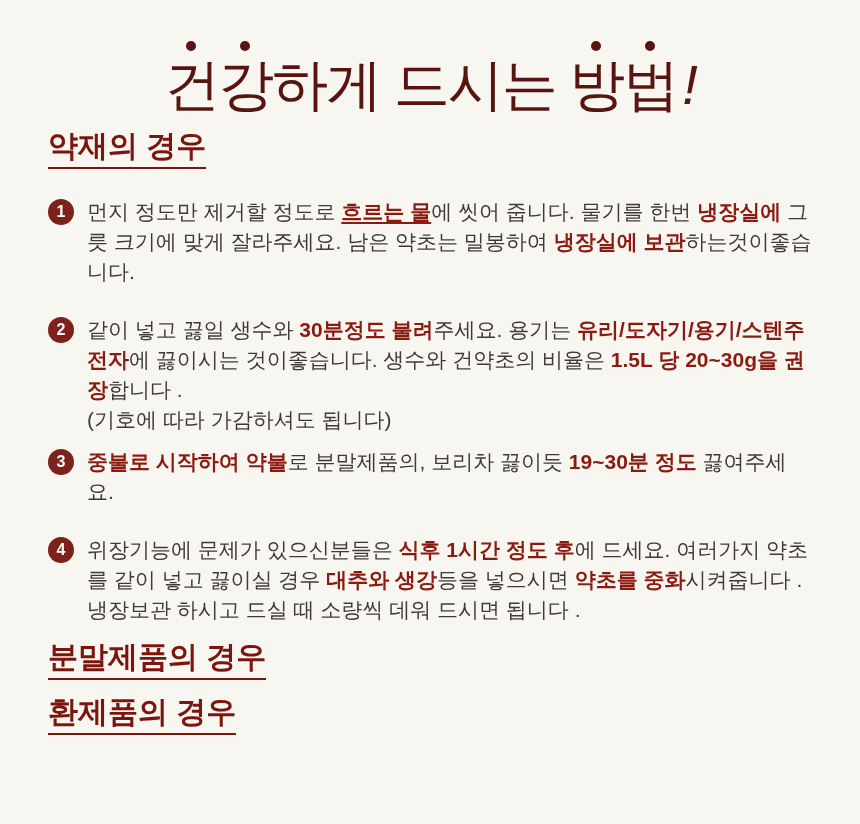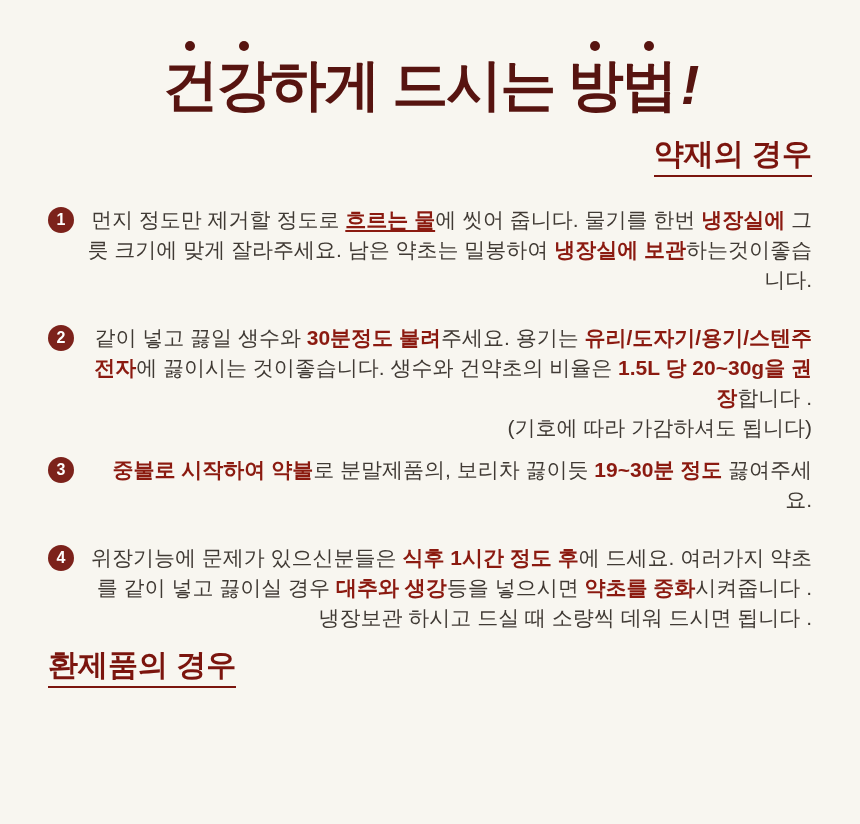--- a/index.html
+++ b/index.html
@@ -22,40 +22,40 @@
   .page{position:relative;width:860px;height:824px;}
 
   
   .title-wrap{
     padding-top:56px;
     text-align:center;
   }
   .page-title{
     margin:0;
     font-size:56px;
-    font-weight:bold;
+    font-weight:normal;
     line-height:1.05;
     letter-spacing:-2px;
     color:var(--title);
   }
   .syl{position:relative;display:inline-block;white-space:pre;}
   .syl.dotted::before{
     content:'';
     position:absolute;
     top:-15px;left:50%;
     transform:translateX(-50%);
     width:10px;height:10px;border-radius:50%;
     background:var(--title);
   }
   .syl.excl{font-style:italic;padding-left:5px;}
 
   
   .content{padding:0 48px;}
   .section{margin-top:17px;}
-  .section:first-child{margin-top:24px;text-align:right;}
+  .section:first-child{margin-top:16px;}
   .section-heading{
     display:inline-block;
     margin:0;
     font-size:30px;
     font-weight:bold;
     line-height:1;
     color:var(--heading);
     padding-bottom:6px;
     border-bottom:2px solid var(--heading);
   }
@@ -116,16 +116,16 @@
         </div><div class="num-item tight-after">
           <span class="badge">2</span>
           <p class="item-text"><span class="seg-normal">같이 넣고 끓일 생수와 </span><span class="seg-bold">30분정도 불려</span><span class="seg-normal">주세요. 용기는 </span><span class="seg-bold">유리/도자기/용기/스텐주전자</span><span class="seg-normal">에 끓이시는 것이좋습니다. 생수와 건약초의 비율은 </span><span class="seg-bold">1.5L 당 20~30g을 권장</span><span class="seg-normal">합니다 .</span><br><span class="seg-normal">(기호에 따라 가감하셔도 됩니다)</span></p>
         </div><div class="num-item">
           <span class="badge">3</span>
           <p class="item-text"><span class="seg-bold">중불로 시작하여 약불</span><span class="seg-normal">로 분말제품의, 보리차 끓이듯 </span><span class="seg-bold">19~30분 정도</span><span class="seg-normal"> 끓여주세요.</span></p>
         </div><div class="num-item">
           <span class="badge">4</span>
           <p class="item-text"><span class="seg-normal">위장기능에 문제가 있으신분들은 </span><span class="seg-bold">식후 1시간 정도 후</span><span class="seg-normal">에 드세요. 여러가지 약초를 같이 넣고 끓이실 경우 </span><span class="seg-bold">대추와 생강</span><span class="seg-normal">등을 넣으시면 </span><span class="seg-bold">약초를 중화</span><span class="seg-normal">시켜줍니다 .</span><br><span class="seg-normal">냉장보관 하시고 드실 때 소량씩 데워 드시면 됩니다 .</span></p>
         </div></section>
-      <section class="section"></section>
+      <section class="section"><h2 class="section-heading">분말제품의 경우</h2></section>
       <section class="section"><h2 class="section-heading">환제품의 경우</h2></section>
     </div>
 </div>
 
 </body></html>

